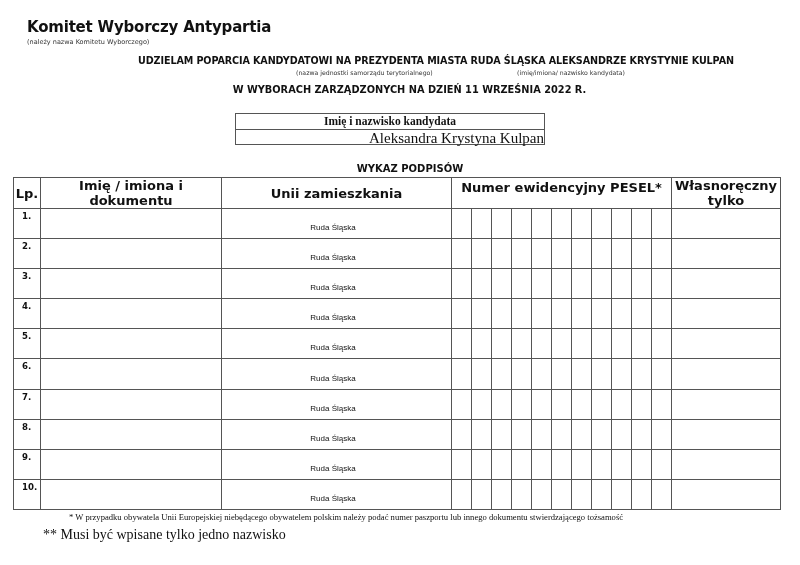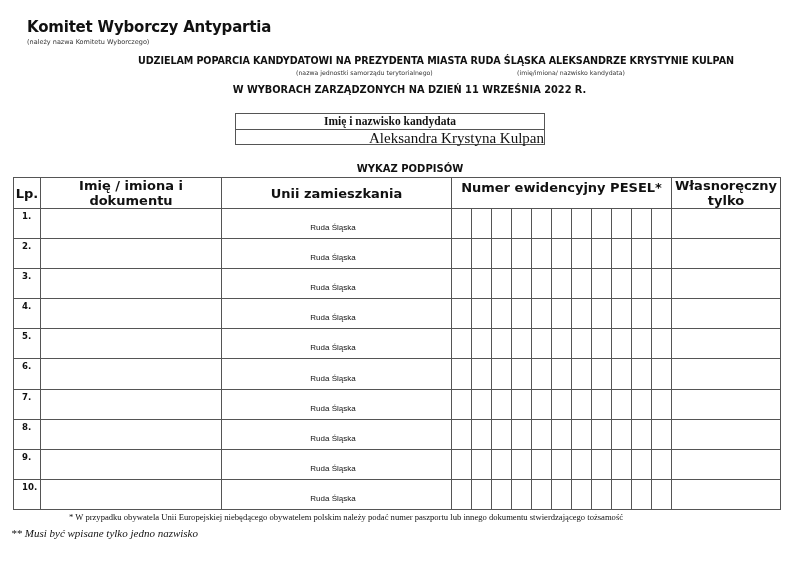--- a/index.html
+++ b/index.html
@@ -16,21 +16,21 @@
   .cand-name { text-align:right; font-family:"Liberation Serif", serif; font-size:15px; line-height:16px; }
   .list-title { left:0; width:800px; top:163px; text-align:center; font-size:10px; font-weight:bold; padding-left:20px; box-sizing:border-box; }
   table.sig { position:absolute; left:13px; top:177px; border-collapse:collapse; table-layout:fixed; }
   table.sig td, table.sig th { border:1px solid #555; padding:0; box-sizing:border-box; }
   table.sig th { font-size:13px; font-weight:bold; height:24px; vertical-align:middle; }
   th.pesel-h { vertical-align:top !important; padding-top:2px !important; }
   td.lp { font-size:8.6px; font-weight:bold; vertical-align:top; padding:2px 0 0 8px !important; }
   td.addr { font-family:"Liberation Sans", sans-serif; font-size:8px; text-align:center; vertical-align:bottom; padding:0 7px 6px 0 !important; }
   tr.row td { height:30.1px; }
   .foot1 { left:27px; top:512px; font-family:"Liberation Serif", serif; font-size:8.6px;margin-left:42px; }
-  .foot2 { left:11px; top:527px; font-family:"Liberation Serif", serif; font-size:11px;font-style:italic; }
+  .foot2 { left:43px; top:527px; font-family:"Liberation Serif", serif; font-size:14px; }
 </style>
 </head>
 <body>
 
 <div class="abs committee">Komitet Wyborczy Antypartia</div>
 <div class="abs committee-sub">(należy nazwa Komitetu Wyborczego)</div>
 <div class="abs headline">UDZIELAM POPARCIA KANDYDATOWI NA PREZYDENTA MIASTA RUDA ŚLĄSKA ALEKSANDRZE KRYSTYNIE KULPAN</div>
 <div class="abs sub-unit">(nazwa jednostki samorządu terytorialnego)</div>
 <div class="abs sub-cand">(imię/imiona/ nazwisko kandydata)</div>
 <div class="abs election">W WYBORACH ZARZĄDZONYCH NA DZIEŃ 11 WRZEŚNIA 2022 R.</div>

